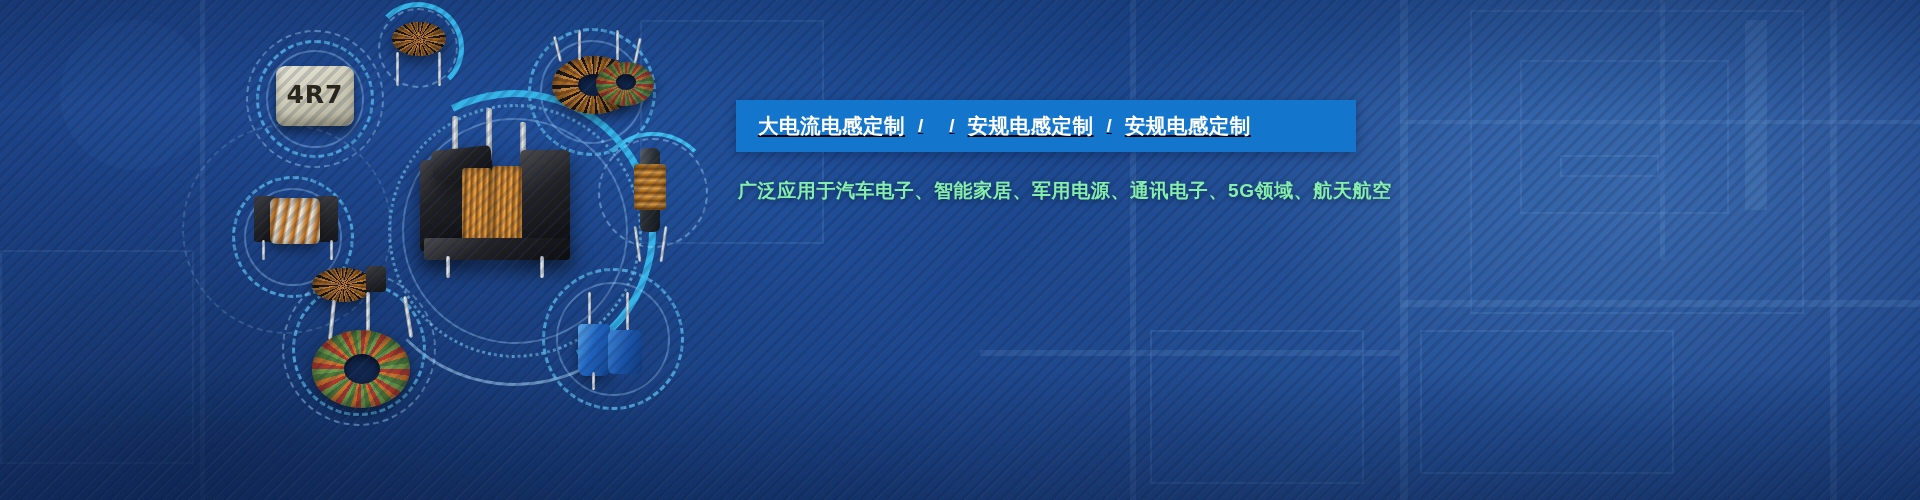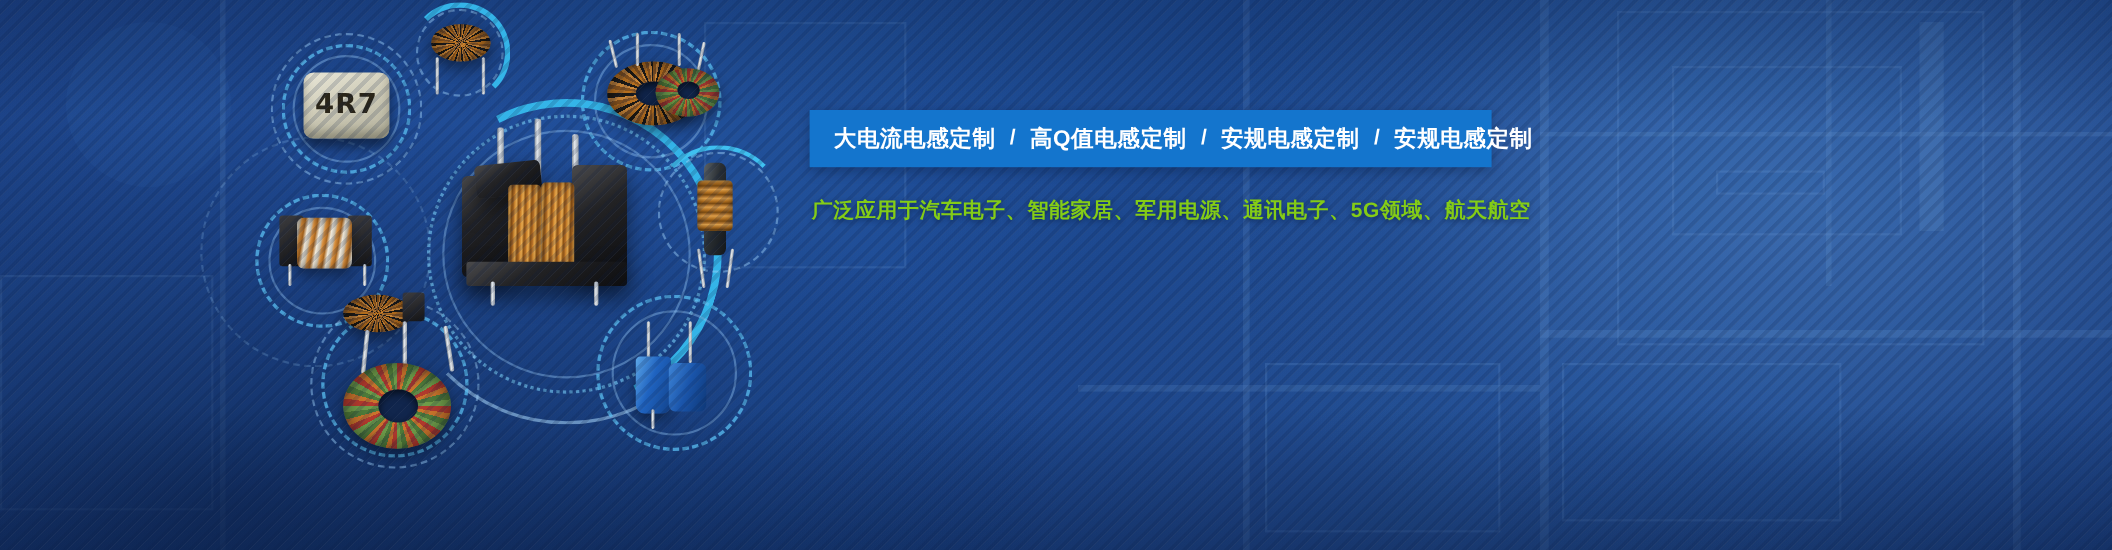--- a/index.html
+++ b/index.html
@@ -268,20 +268,21 @@
   .service-bar {
     margin-top: 20px;
     background: #1475cd;
     height: 52px;
     display: flex;
     align-items: center;
     padding: 0 22px;
     box-sizing: border-box;
     width: 620px;
     box-shadow: 0 3px 10px rgba(5,20,50,0.35);
+    text-decoration: underline;
   }
   .service-list {
     display: flex;
     align-items: center;
     white-space: nowrap;
   }
   .service-item {
     color: #ffffff;
     font-size: 20.5px;
     font-weight: 700;
@@ -290,21 +291,21 @@
   .service-sep {
     color: #ffffff;
     font-size: 19px;
     font-weight: 700;
     padding: 0 13px;
   }
 
   .apply-line {
     margin-top: 26px;
     margin-left: 2px;
-    color: #84cc16;
+    color: #86efac;
     font-size: 19px;
     font-weight: 700;
     letter-spacing: 0.6px;
     white-space: nowrap;
     text-shadow: 0 2px 5px rgba(5,20,50,0.5);
   }
 </style>
 </head>
 <body>
 
@@ -449,21 +450,20 @@
   <div class="bg-stripes-dark"></div>
 
   <div class="text-block">
 
 
 
     <div class="service-bar">
       <div class="service-list">
         <span class="service-item">大电流电感定制</span>
         <span class="service-sep">/</span>
-        <span class="service-item">高Q值电感定制</span>
         <span class="service-sep">/</span>
         <span class="service-item">安规电感定制</span>
         <span class="service-sep">/</span>
         <span class="service-item">安规电感定制</span>
       </div>
     </div>
 
     <div class="apply-line">广泛应用于汽车电子、智能家居、军用电源、通讯电子、5G领域、航天航空</div>
 
   </div>

